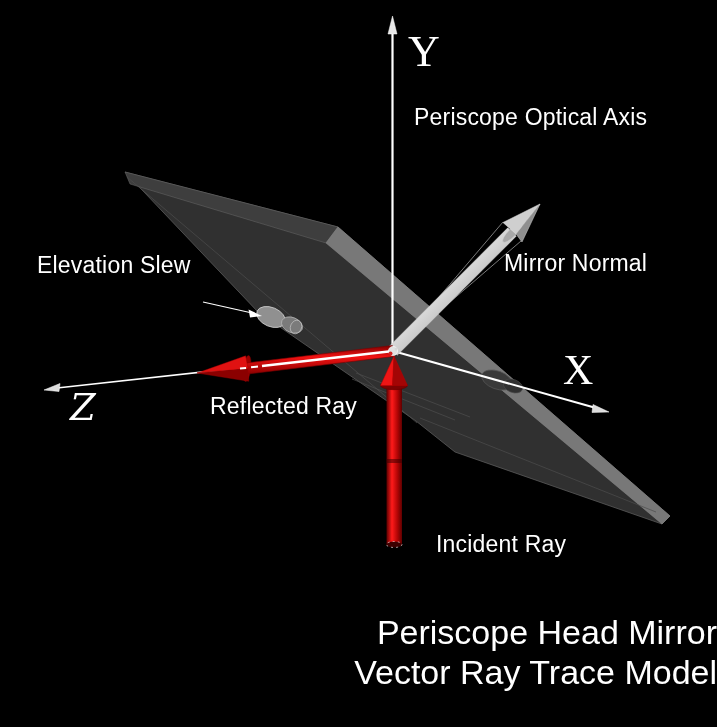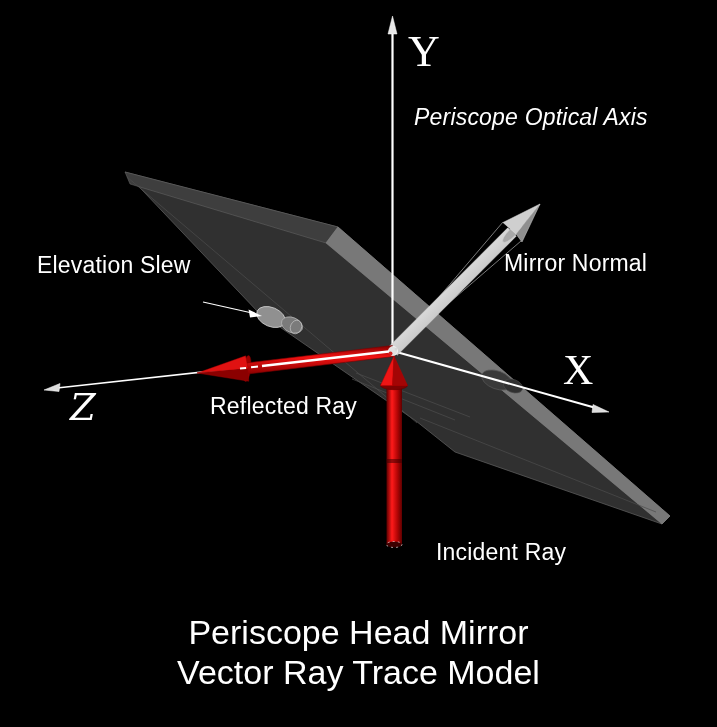--- a/index.html
+++ b/index.html
@@ -25,21 +25,21 @@
     color:#fff;
     font-family:"Liberation Serif", serif;
     white-space:nowrap;
   }
   .axis-y { left:408px; top:26px;  font-size:44px; }
   .axis-x { left:563px; top:346px; font-size:42px; }
   .axis-z { left:70px;  top:386px; font-size:37px; font-style:italic; font-family:"DejaVu Serif", serif; }
   .title {
     position:absolute;
     left:0; top:612px; width:717px;
-    text-align:center;
+    text-align:right;
     font-size:34px;
     line-height:40px;
     color:#fff;
   }
 </style>
 </head>
 <body>
 
 <div class="stage">
 
@@ -129,30 +129,30 @@
       <circle cx="393" cy="351" r="4.6" fill="#e2e2e2" stroke="#ffffff" stroke-width="0.6"></circle>
       <circle cx="390.5" cy="353.5" r="2" fill="#cf1010" opacity="0.9"></circle>
       <circle cx="396" cy="349" r="1.5" fill="#d8d8d8"></circle>
     </g>
   </svg>
 
   <div class="axis-letter axis-y">Y</div>
   <div class="axis-letter axis-x">X</div>
   <div class="axis-letter axis-z">Z</div>
 
-  <div class="lbl" style="left:414px; top:103px;font-style:italic;">Periscope Optical Axis</div>
+  <div class="lbl" style="left:414px; top:103px;">Periscope Optical Axis</div>
 
   <div class="lbl" style="left:504px; top:249px;">Mirror Normal</div>
 
   <div class="lbl" style="left:37px; top:251px;">
     <div>Elevation Slew</div>
   </div>
 
   <div class="lbl" style="left:210px; top:392px;">Reflected Ray</div>
 
-  <div class="lbl" style="left:436px; top:530px;margin-top:8px;">Incident Ray</div>
+  <div class="lbl" style="left:436px; top:530px;">Incident Ray</div>
 
   <div class="title">
     <div>Periscope Head Mirror</div>
     <div>Vector Ray Trace Model</div>
   </div>
 
 </div>
 
 </body></html>

